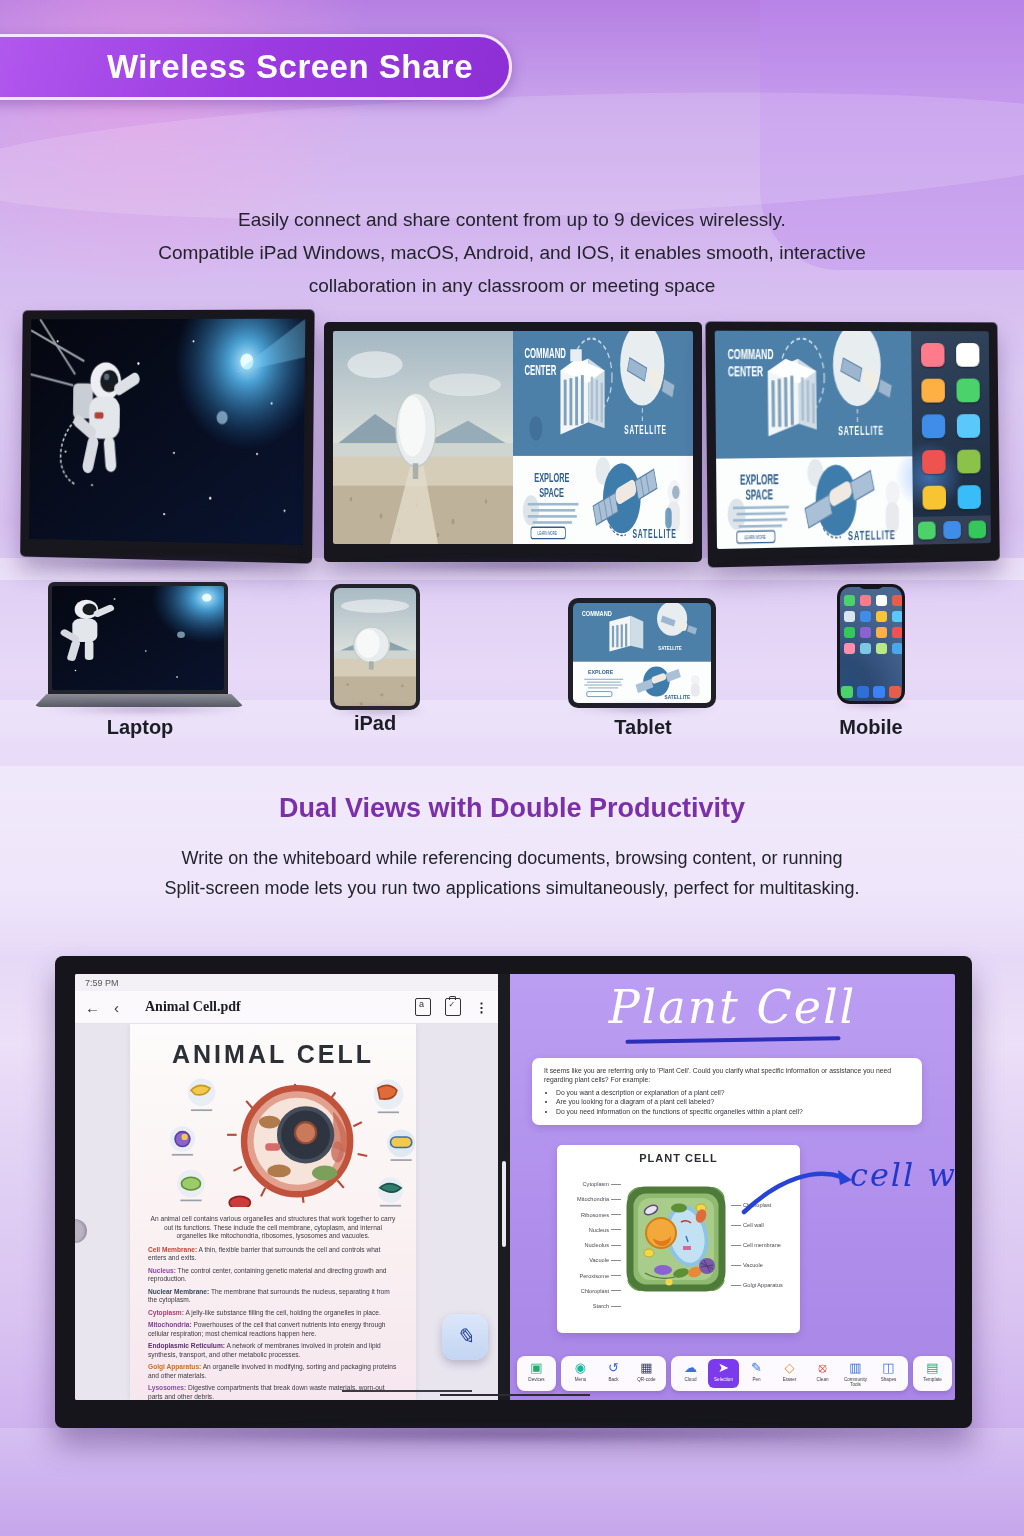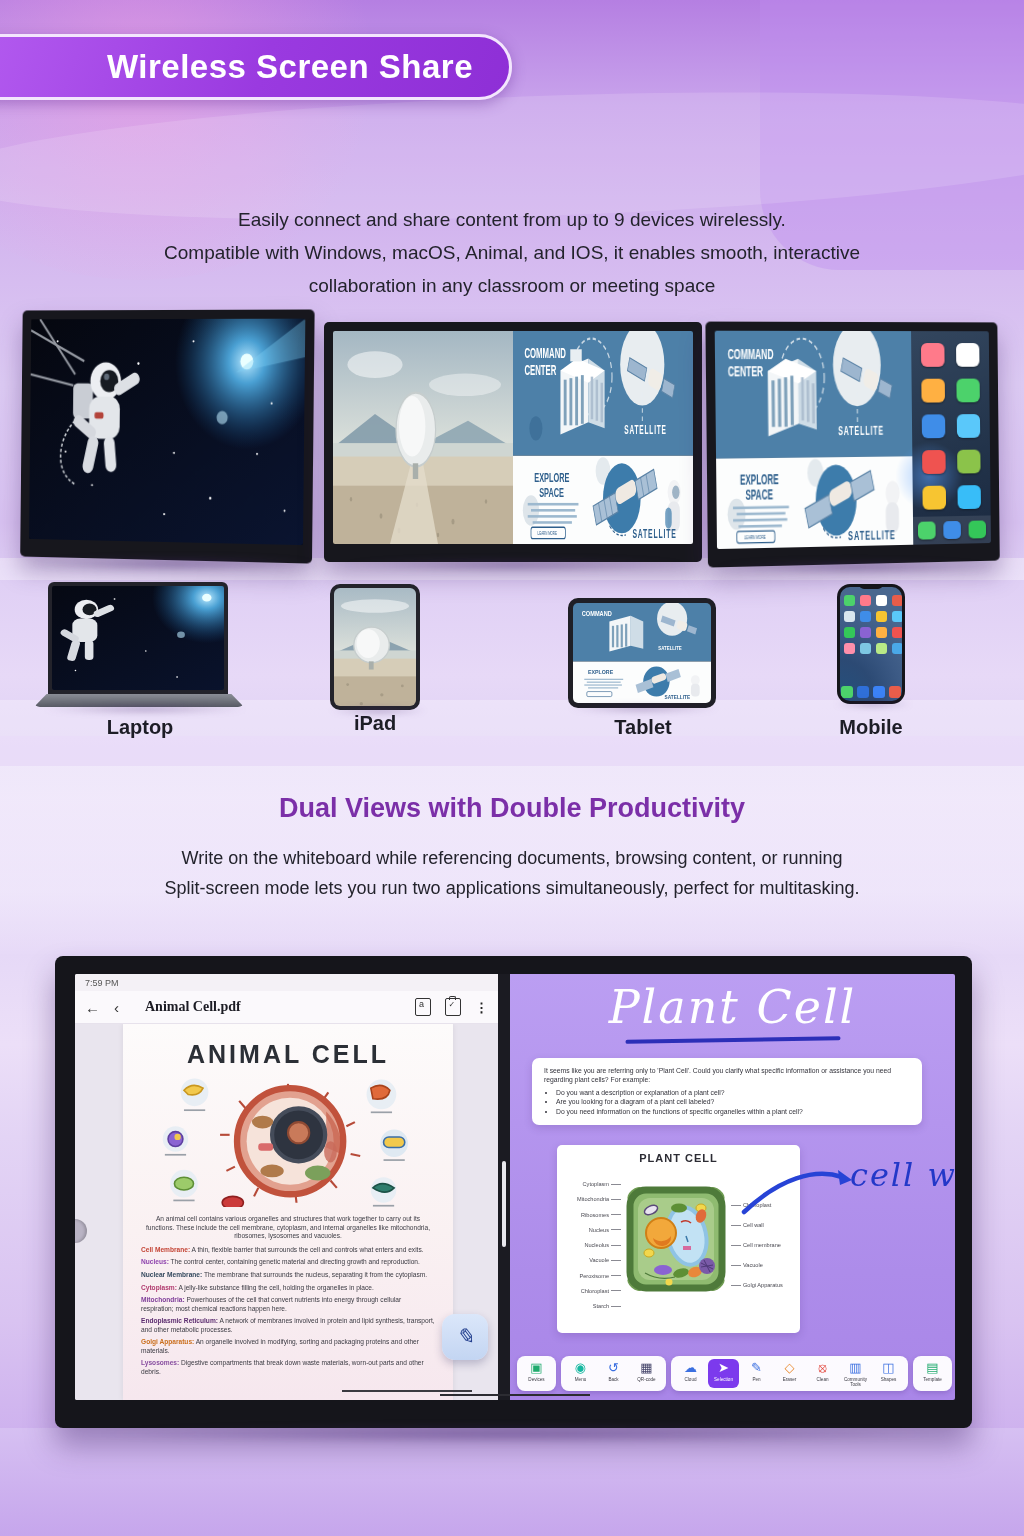--- a/index.html
+++ b/index.html
@@ -104,21 +104,21 @@
     border-bottom:1px solid #e7e2ec;flex:none;}
   .navico{color:#333;font-size:15px;line-height:1;cursor:default;}
   .pdftitle{font-size:14px;font-weight:700;color:#1c1c24;margin-left:12px;flex:1;font-family:Liberation Serif, serif;}
   .mini-ico{width:14px;height:16px;border:1.4px solid #333;border-radius:2px;position:relative;}
   .mini-ico.doc:after{content:"a";position:absolute;left:3px;top:0px;font-size:9px;color:#333;}
   .mini-ico.clip:before{content:"";position:absolute;left:3px;top:-3px;width:5px;height:3px;border:1.4px solid #333;border-bottom:none;border-radius:2px 2px 0 0;}
   .mini-ico.clip:after{content:"✓";position:absolute;left:2.5px;top:1px;font-size:8px;color:#333;}
   .moredots{font-size:13px;color:#222;font-weight:700;letter-spacing:0;}
 
   .pdfarea{flex:1;background:#e9e5ee;position:relative;overflow:hidden;}
-  .page{position:absolute;left:48px;top:0;width:330px;height:100%;
+  .page{position:absolute;left:55px;top:0;width:286px;height:100%;
     background:linear-gradient(180deg,#fdfbfb 0%,#faf1f2 55%,#f6e7ee 100%);box-shadow:0 0 6px rgba(0,0,0,.08);}
   .pdfheading{text-align:center;margin-top:16px;font-size:25px;font-weight:800;color:#2b2f36;letter-spacing:3px;}
   .pdfintro{margin:4px 20px 0 20px;font-size:6.6px;line-height:8.6px;color:#3c3c44;text-align:center;}
   .orglist{margin:5px 18px 0 18px;}
   .orgitem{font-size:6.6px;line-height:8.4px;color:#3a3a42;margin-bottom:4.2px;}
   .orgitem b{font-weight:700;}
   .penbtn{position:absolute;right:10px;bottom:40px;width:46px;height:46px;border-radius:13px;
     background:linear-gradient(180deg,#dbe7fa,#c3d5f2);box-shadow:0 4px 8px rgba(40,40,90,.25);
     display:flex;align-items:center;justify-content:center;font-size:22px;color:#24408f;font-style:italic;}
   .sidehandle{position:absolute;left:-12px;top:195px;width:24px;height:24px;border-radius:50%;
@@ -191,21 +191,21 @@
   <div class="abs shelfband band3"></div>
   <div class="abs sect2bg"></div>
   <div class="abs floorbot"></div>
 
   <div class="abs pill">
     <span>Wireless Screen Share</span>
   </div>
 
   <div class="abs bodytext bt1">
     <div>Easily connect and share content from up to 9 devices wirelessly.</div>
-    <div>Compatible with Windows, macOS, Animal, and IOS, it enables smooth, interactive</div>
+    <div>Compatible iPad Windows, macOS, Android, and IOS, it enables smooth, interactive</div>
     <div>collaboration in any classroom or meeting space</div>
   </div>
 
   <div class="abs display d1">
     <div class="screen">
       <svg class="fill" viewBox="0 0 300 200" preserveAspectRatio="none">
         <rect width="300" height="200" fill="url(#gSpace)"></rect>
         <circle cx="238" cy="38" r="78" fill="url(#gGlow)"></circle>
         <circle cx="238" cy="38" r="7" fill="#eaffff"></circle>
         <polygon points="300,0 226,48 300,34" fill="#7fd0f7" opacity="0.35"></polygon>

